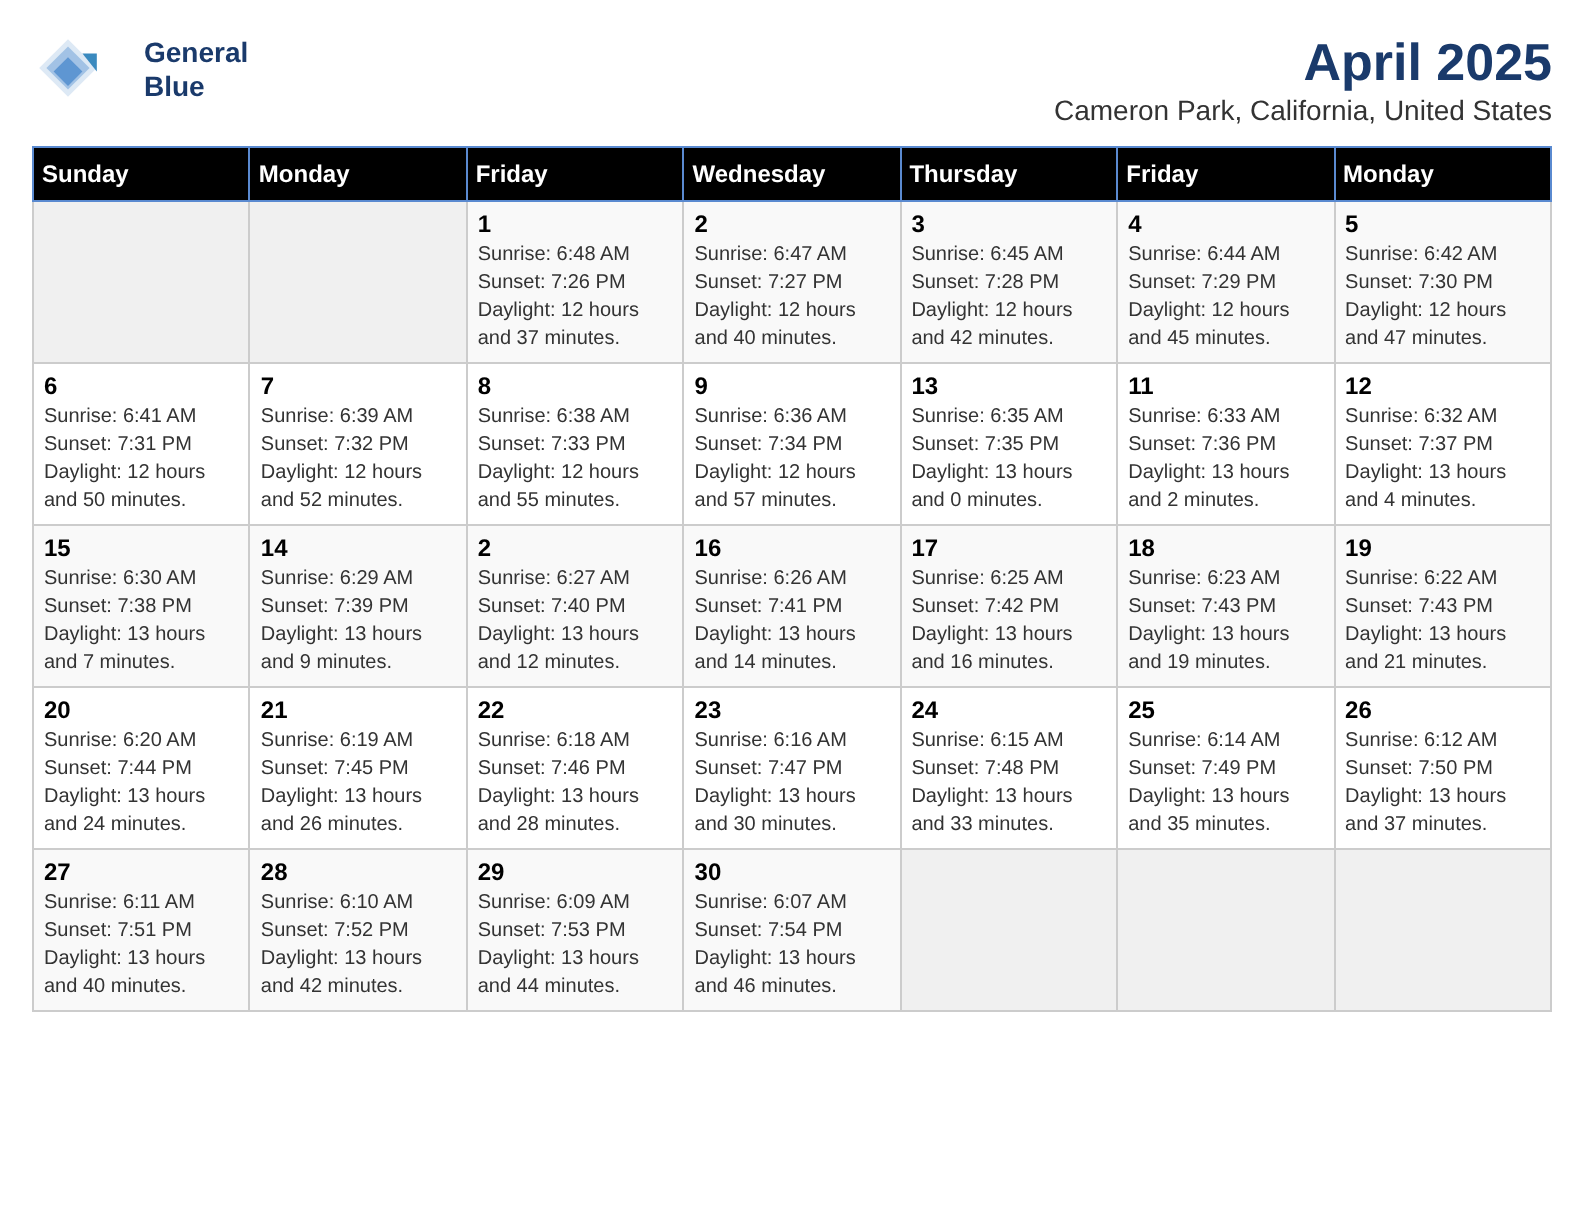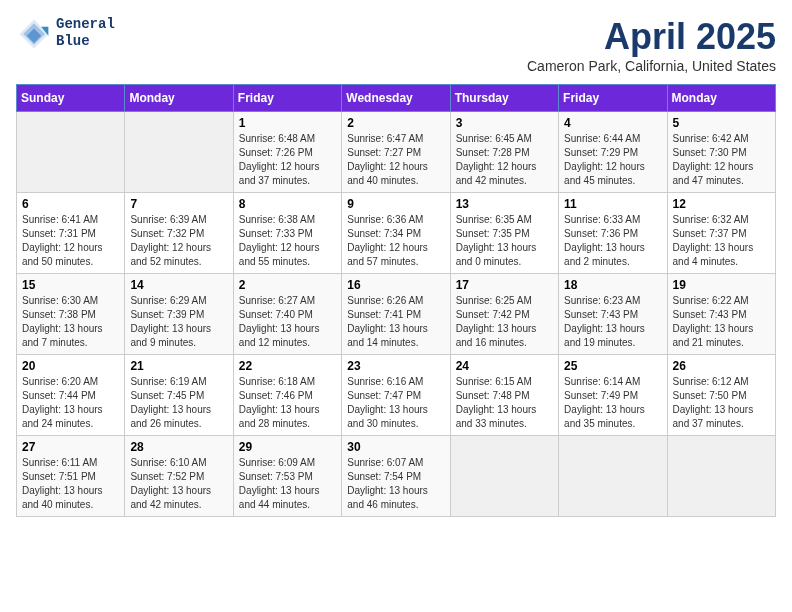--- a/index.html
+++ b/index.html
@@ -11,53 +11,52 @@
       padding: 16px;
     }
     .header-area {
       display: flex;
       justify-content: space-between;
       align-items: flex-start;
       margin-bottom: 10px;
     }
     .logo {
       display: flex;
-      align-items: flex-start;
-      gap: 4px;
-      font-family: Liberation Mono, monospace;
+      align-items: flex-end;
+      gap: 20px;
     }
     .logo-text {
       font-size: 14px;
       font-weight: bold;
       color: #1a3a6b;
       line-height: 1.2;
     }
     .logo-icon {
       width: 36px;
       height: 36px;
     }
     .title-area {
       text-align: right;
     }
     .main-title {
-      font-size: 36px;
+      font-size: 26px;
       font-weight: bold;
       color: #1a3a6b;
     }
     .subtitle {
       font-size: 14px;
       color: #333;
     }
     table {
       width: 100%;
       border-collapse: collapse;
       font-size: 11px;
     }
     thead tr th {
-      background-color: #6d28d9;
+      background-color: #000000;
       color: #fff;
       padding: 6px 4px;
       text-align: left;
       font-size: 12px;
       font-weight: bold;
       border: 1px solid #5a8ad0;
     }
     tbody tr td {
       border: 1px solid #ccc;
       padding: 4px 5px;

